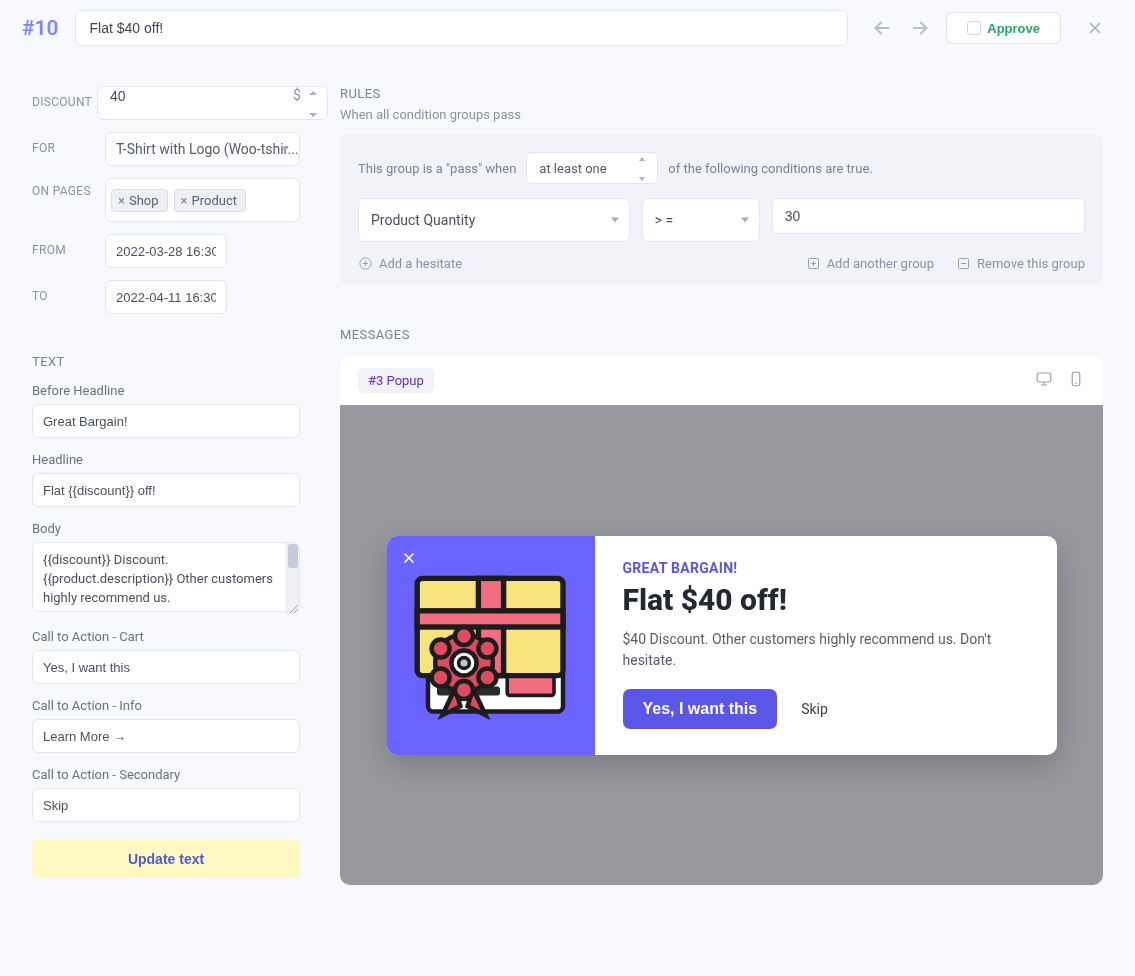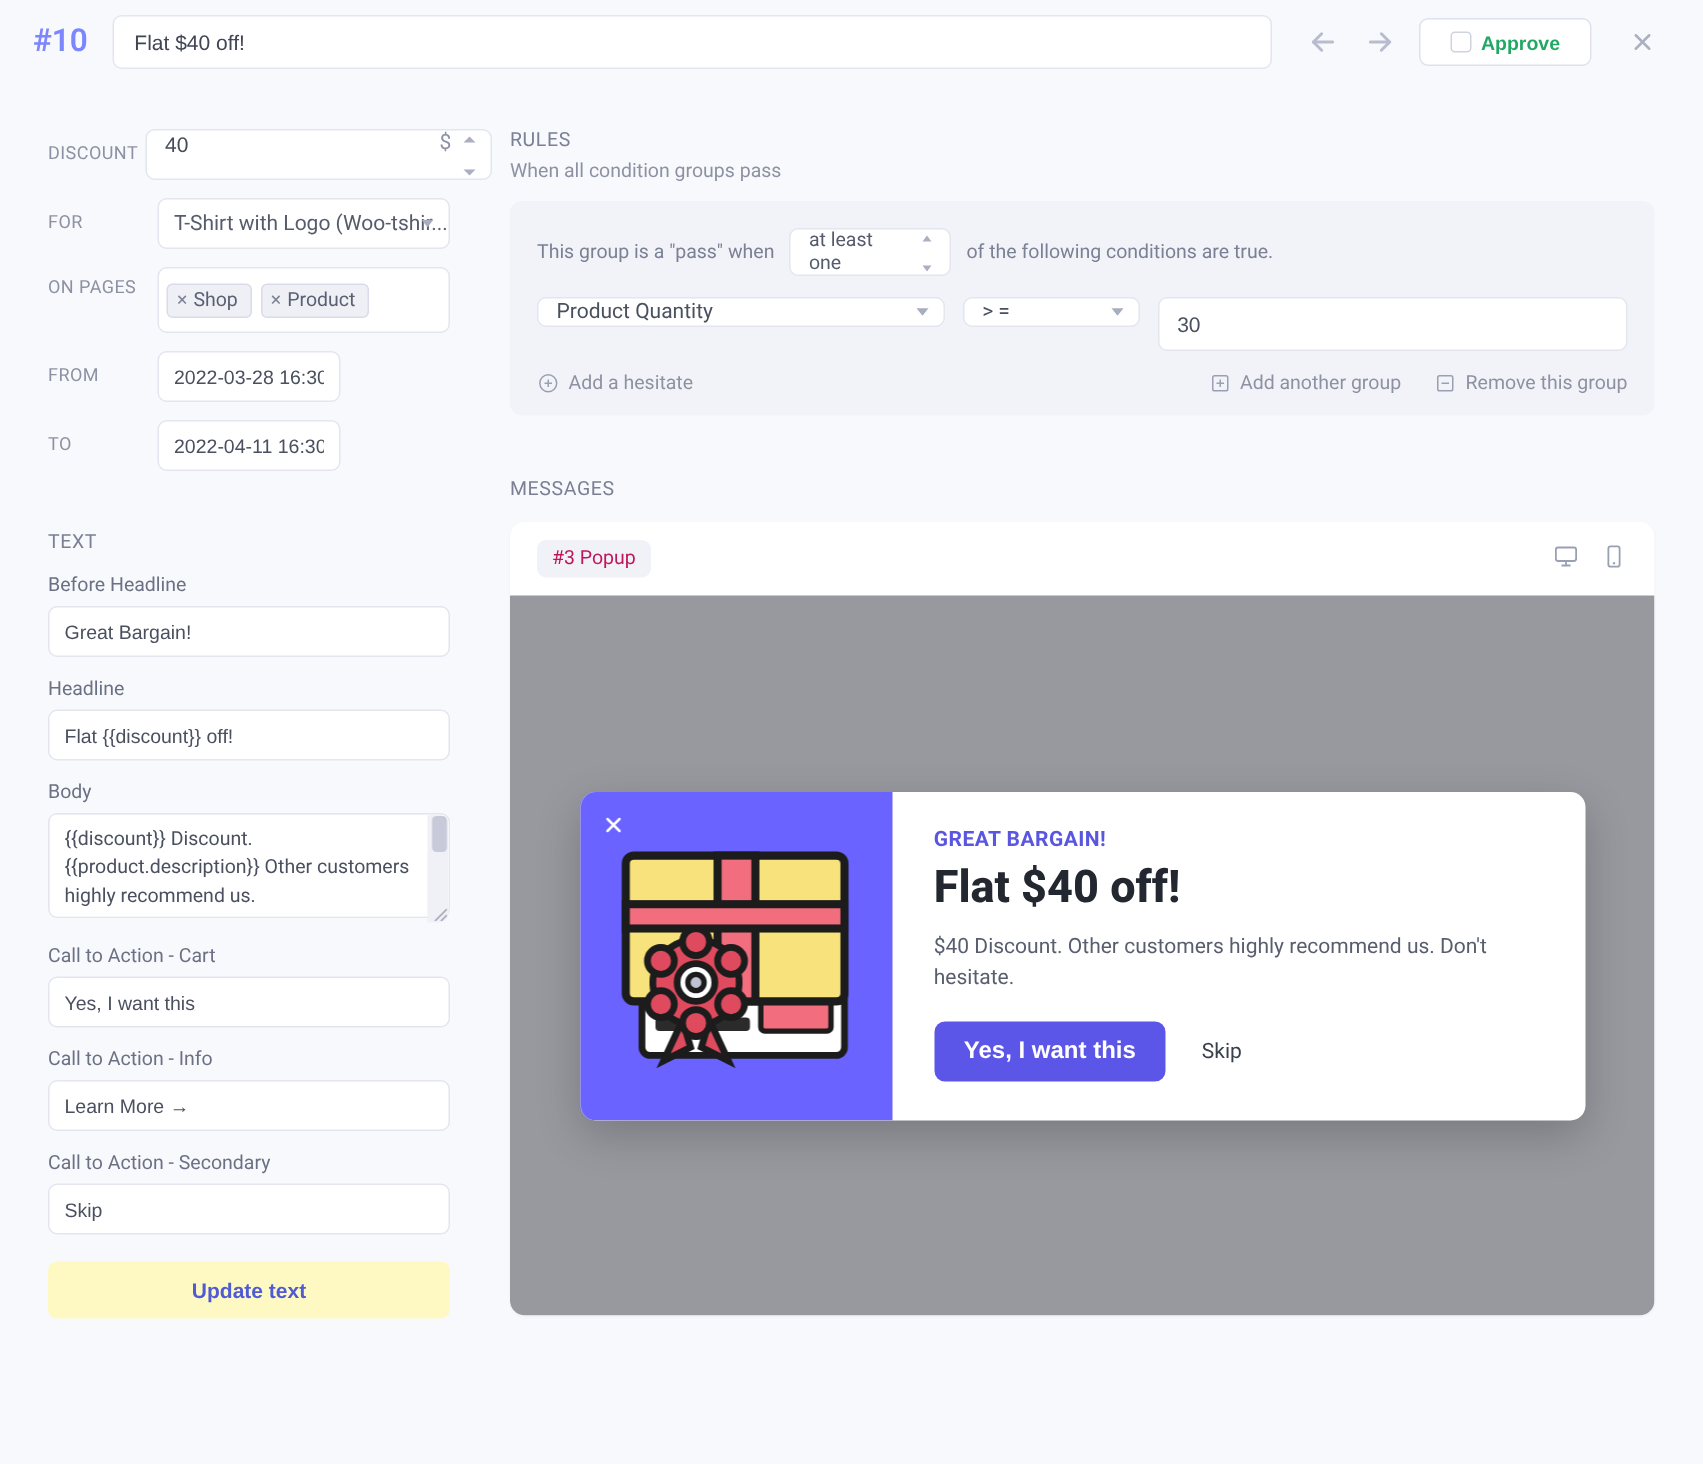--- a/index.html
+++ b/index.html
@@ -111,35 +111,35 @@
   .rules-sub { color:#8c92a3; font-size:13px; margin-bottom:12px; }
   .group-box { background:#f2f3f8; border-radius:8px; padding:18px 18px 14px; }
   .group-line { display:flex; align-items:center; gap:10px; flex-wrap:wrap; color:#7a8195; font-size:13px;}
   .mini-sel { height:32px; border:1px solid #e4e6ef; border-radius:6px; background:#fff; display:flex; align-items:center; padding:0 28px 0 12px; position:relative; color:#555b6b; font-size:13px;}
   .mini-sel .spinner { right:6px; top:4px; height:24px;}
   .mini-sel .spinner span { border-left-width:3px; border-right-width:3px; }
 
   .cond-row { display:flex; gap:12px; margin-top:14px; }
   .cond-sel { flex:1.6; }
   .cond-op { width:118px; }
-  .cond-sel, .cond-op { height:20px; border:1px solid #e4e6ef; border-radius:6px; background:#fff; display:flex; align-items:center; padding:0 28px 0 12px; position:relative; font-size:14px; color:#4a505f;}
+  .cond-sel, .cond-op { height:44px; border:1px solid #e4e6ef; border-radius:6px; background:#fff; display:flex; align-items:center; padding:0 28px 0 12px; position:relative; font-size:14px; color:#4a505f;}
   .cond-sel .caret, .cond-op .caret { position:absolute; right:10px; top:50%; transform:translateY(-50%); width:0;height:0;border-left:4px solid transparent; border-right:4px solid transparent; border-top:5px solid #a8aec0; }
   .cond-val { flex:2; height:36px; border:1px solid #e4e6ef; border-radius:6px; background:#fff; padding:0 12px; font-size:14px; color:#4a505f; outline:none; }
 
   .group-actions { display:flex; justify-content:space-between; align-items:center; margin-top:14px; font-size:13px; color:#8c92a3;}
   .group-actions .left-act, .group-actions .right-act { display:flex; gap:22px; }
   .act { display:flex; align-items:center; gap:6px; cursor:pointer; }
   .act svg { width:15px; height:15px; }
   .act-icon { stroke:#9aa0b3; fill:none; stroke-width:1.6; }
 
   
   .messages .sec-label { margin-top: 42px; margin-bottom: 14px; }
   .msg-card { background:#fff; border-radius:10px; box-shadow: 0 1px 2px rgba(20,20,40,0.04); overflow:hidden; }
   .msg-head { display:flex; align-items:center; justify-content:space-between; padding:12px 18px; }
-  .msg-badge { background:#f1f2f7; border-radius:6px; padding:5px 10px; font-size:13px; color:#be185d;}
+  .msg-badge { background:#f1f2f7; border-radius:6px; padding:5px 10px; font-size:13px; color:#6d28d9;}
   .dev-icons { display:flex; gap:14px; color:#9aa0b3;}
   .dev-icons svg { width:18px; height:18px; stroke:#9aa0b3; fill:none; stroke-width:1.6;}
 
   .preview-stage { background:#97999f; padding:70px 30px 70px; display:flex; justify-content:center; align-items:center; min-height:480px; }
 
   .popup { width:670px; background:#fff; border-radius:10px; display:flex; overflow:hidden; box-shadow:0 10px 30px rgba(0,0,0,0.2);}
   .popup-left { width:208px; background:#6a63ff; position:relative; padding:14px; display:flex; align-items:center; justify-content:center;}
   .popup-left .close { position:absolute; top:14px; left:14px; color:#fff; font-size:18px; cursor:pointer; line-height:1; }
 
   .gift-art { width:190px; height:170px; }
@@ -273,21 +273,21 @@
     </div>
 
     <div class="right">
 
       <div class="sec-label">RULES</div>
       <div class="rules-sub">When all condition groups pass</div>
 
       <div class="group-box">
         <div class="group-line">
           <span>This group is a "pass" when</span>
-          <div class="mini-sel" style="width:108px;">
+          <div class="mini-sel" style="width:132px;">
             <span>at least one</span>
             <div class="spinner">
                 <span class="up"></span>
                 <span class="dn"></span>
               </div>
           </div>
           <span>of the following conditions are true.</span>
         </div>
 
         <div class="cond-row">

